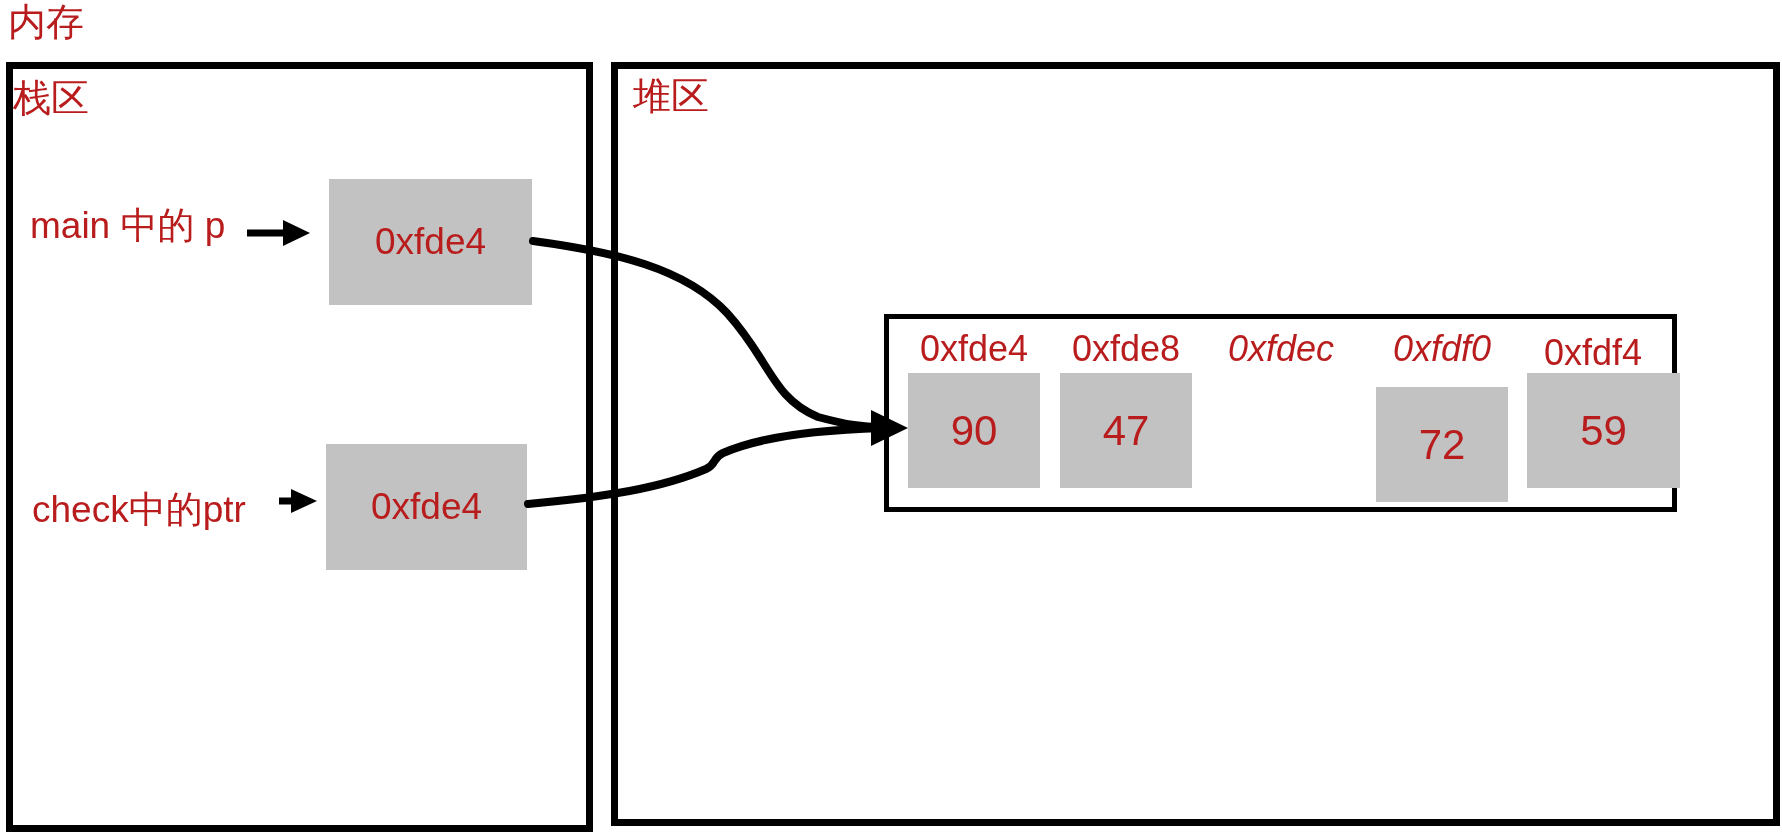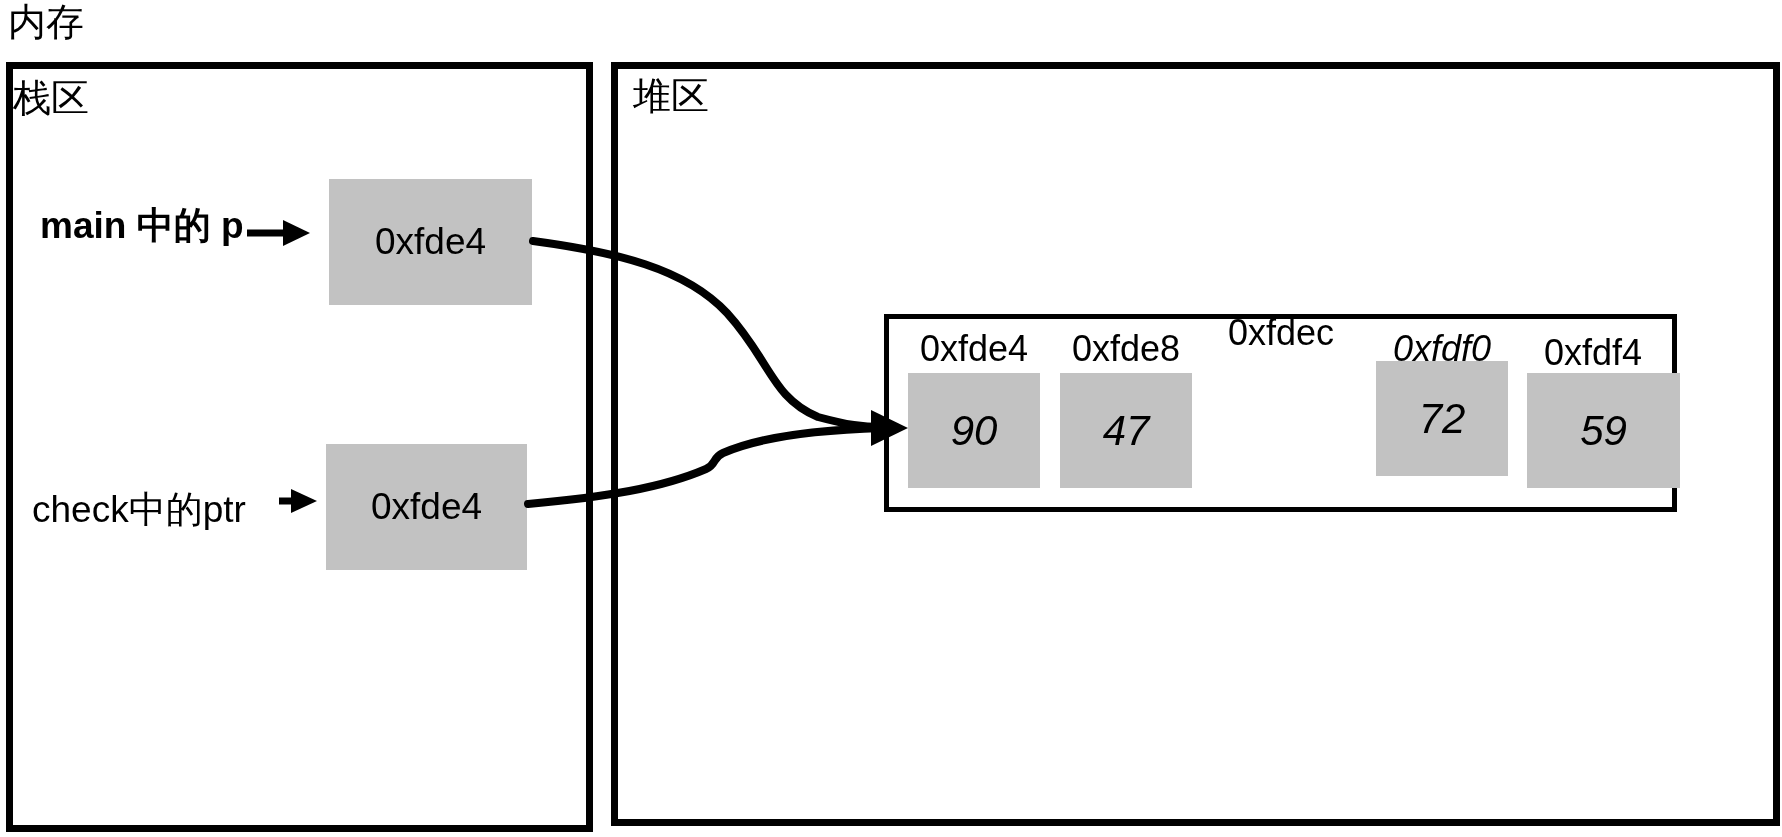--- a/index.html
+++ b/index.html
@@ -1,74 +1,73 @@
 <!DOCTYPE html>
 <html><head>
 <meta charset="utf-8">
 <style>
   html,body{margin:0;padding:0;background:#ffffff;}
   #canvas{
     position:relative;
     width:1782px;height:837px;
     background:#ffffff;
     font-family:"Liberation Sans", sans-serif;
-    color:#000000;
+    color:#b91c1c;
     overflow:hidden;
   }
   .abs{position:absolute;box-sizing:border-box;}
   .region-box{border:7px solid #000;background:#fff;}
   .region-label{font-size:38px;line-height:1.1;white-space:nowrap;}
   .ptr-name{font-size:37px;line-height:1.1;white-space:nowrap;}
   .value-box{
     background:#c2c2c2;
     display:flex;align-items:center;justify-content:center;
     font-size:37px;
   }
   .heap-array{border:5px solid #000;background:#fff;}
   .cell-address{
     font-size:36px;text-align:center;white-space:nowrap;
   }
   .heap-cell{
     background:#c2c2c2;
     display:flex;align-items:center;justify-content:center;
     font-size:42px;
-    font-style:italic;
   }
   svg.overlay{position:absolute;left:0;top:0;pointer-events:none;}
 </style>
 </head>
 <body>
 
 <div id="canvas">
 
   <div class="abs region-label" style="left:8px;top:2px;">内存</div>
 
   <div class="abs region-box" style="left:6px;top:62px;width:587px;height:770px;"></div>
   <div class="abs region-label" style="left:13px;top:78px;">栈区</div>
 
   <div class="abs region-box" style="left:611px;top:62px;width:1169px;height:764px;"></div>
   <div class="abs region-label" style="left:633px;top:76px;">堆区</div>
 
-  <div class="abs ptr-name" style="left:40px;top:206px;font-weight:bold;">main 中的 p</div>
+  <div class="abs ptr-name" style="left:30px;top:206px;">main 中的 p</div>
   <div class="abs value-box" style="left:329px;top:179px;width:203px;height:126px;">0xfde4</div>
 
   <div class="abs ptr-name" style="left:32px;top:478px;margin-top:12px;">check中的ptr</div>
   <div class="abs value-box" style="left:326px;top:444px;width:201px;height:126px;">0xfde4</div>
 
   <div class="abs heap-array" style="left:884px;top:314px;width:793px;height:198px;"></div>
 
   <div class="abs cell-address" style="left:898px;top:328px;width:152px;">0xfde4</div>
   <div class="abs cell-address" style="left:1050px;top:328px;width:152px;">0xfde8</div>
-  <div class="abs cell-address" style="left:1205px;top:312px;width:152px;">0xfdec</div>
+  <div class="abs cell-address" style="left:1205px;top:328px;width:152px;font-style:italic;">0xfdec</div>
   <div class="abs cell-address" style="left:1366px;top:328px;width:152px;font-style:italic;">0xfdf0</div>
   <div class="abs cell-address" style="left:1517px;top:332px;width:152px;">0xfdf4</div>
 
   <div class="abs heap-cell" style="left:908px;top:373px;width:132px;height:115px;">90</div>
   <div class="abs heap-cell" style="left:1060px;top:373px;width:132px;height:115px;">47</div>
-  <div class="abs heap-cell" style="left:1376px;top:361px;width:132px;height:115px;">72</div>
+  <div class="abs heap-cell" style="left:1376px;top:387px;width:132px;height:115px;">72</div>
   <div class="abs heap-cell" style="left:1527px;top:373px;width:153px;height:115px;">59</div>
 
   <svg class="overlay" width="1782" height="837" viewBox="0 0 1782 837">
 
     <g>
       <line x1="247" y1="233" x2="288" y2="233" stroke="#000" stroke-width="7"></line>
       <polygon points="310,233 283,220 283,246" fill="#000"></polygon>
     </g>
 
     <g>

